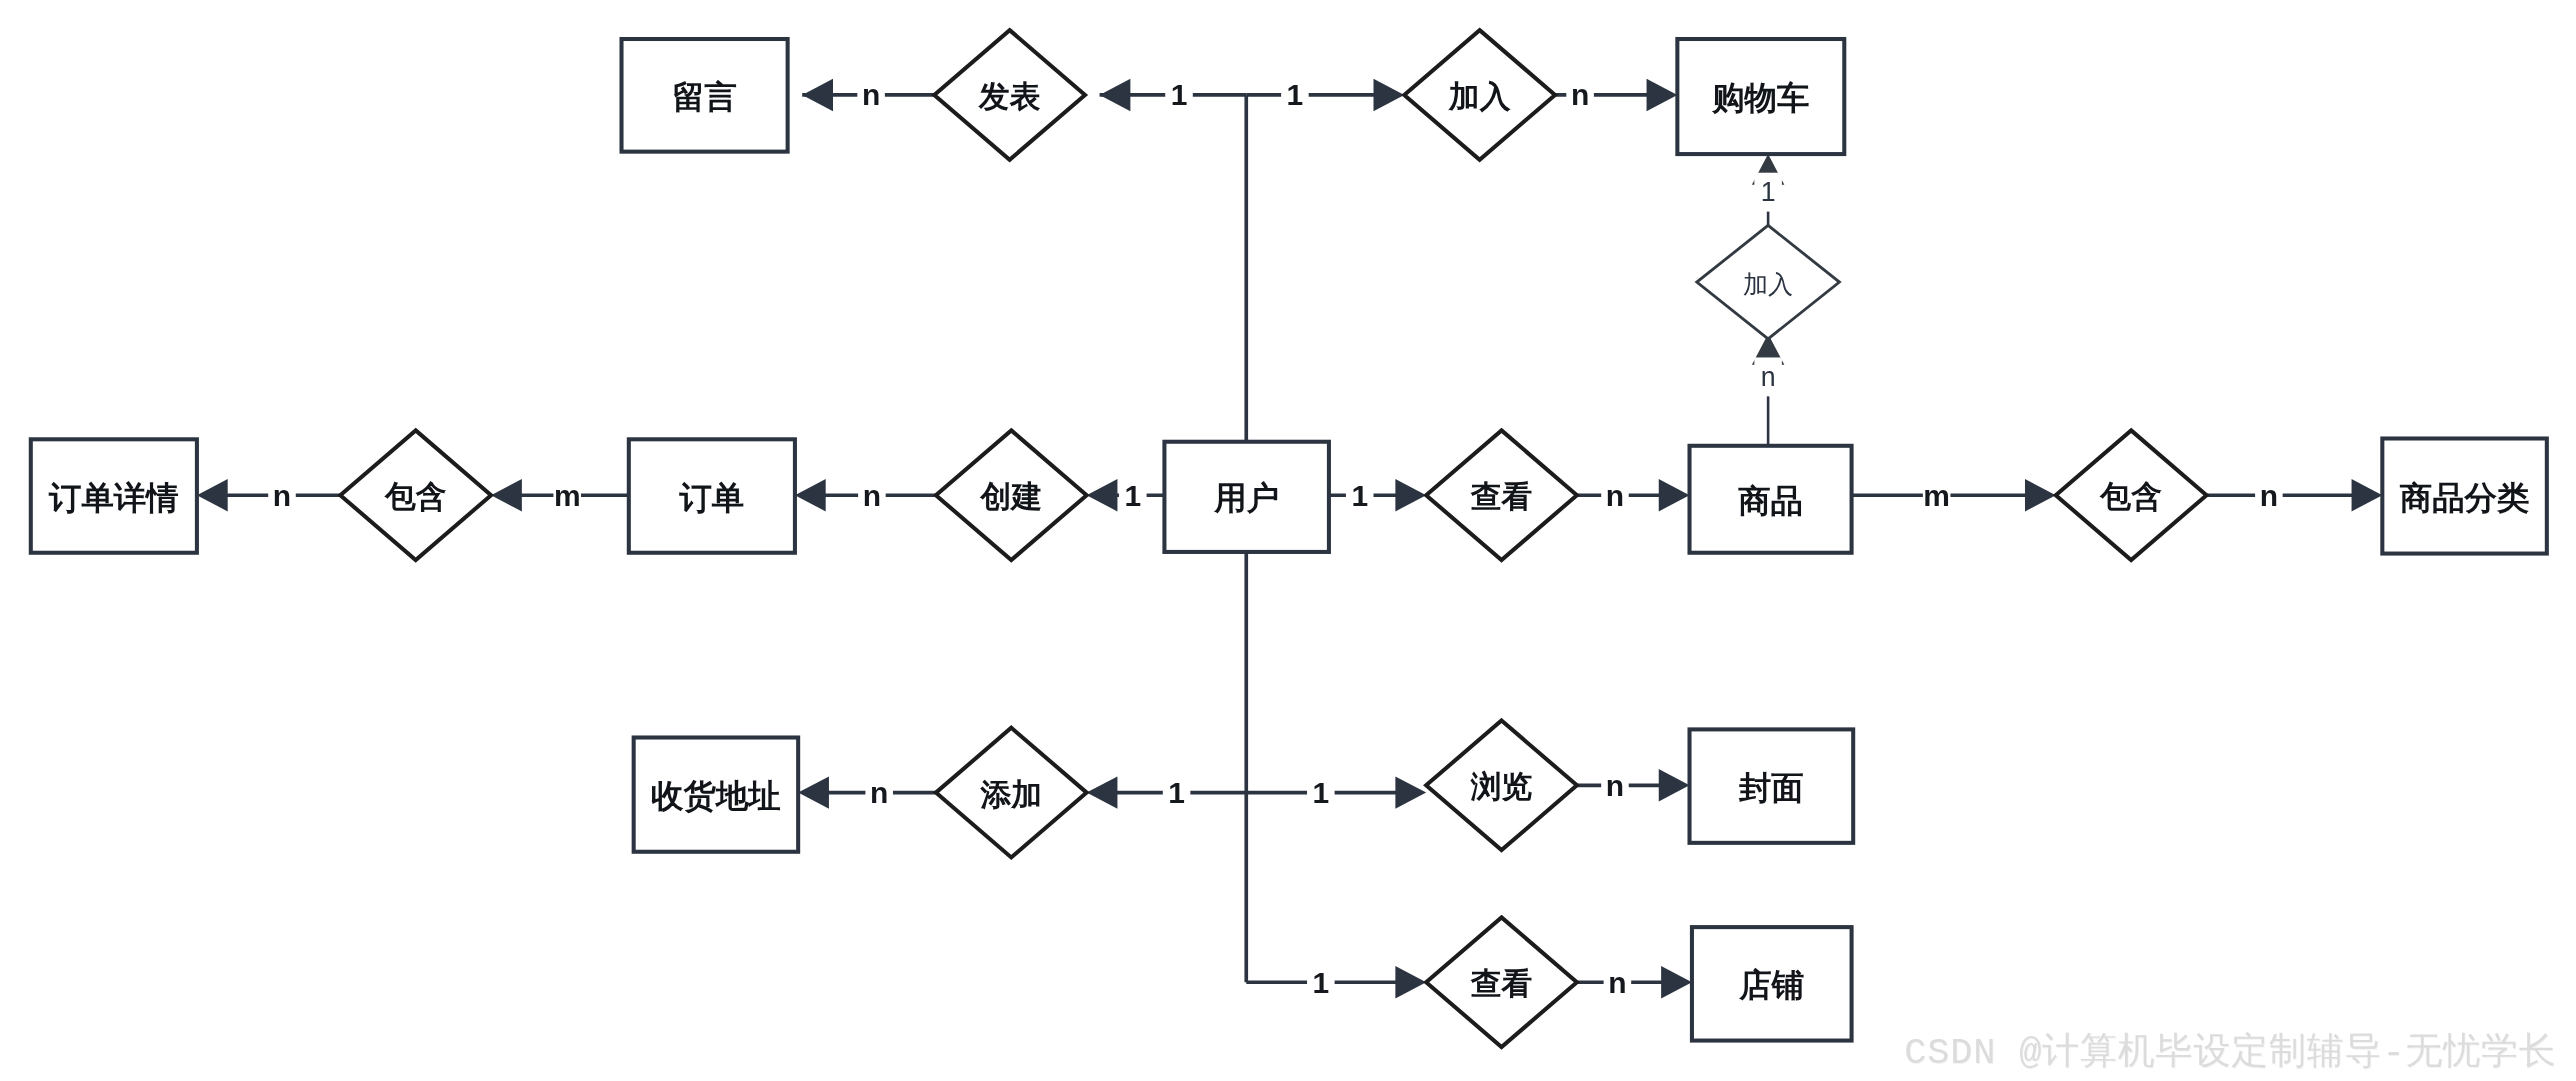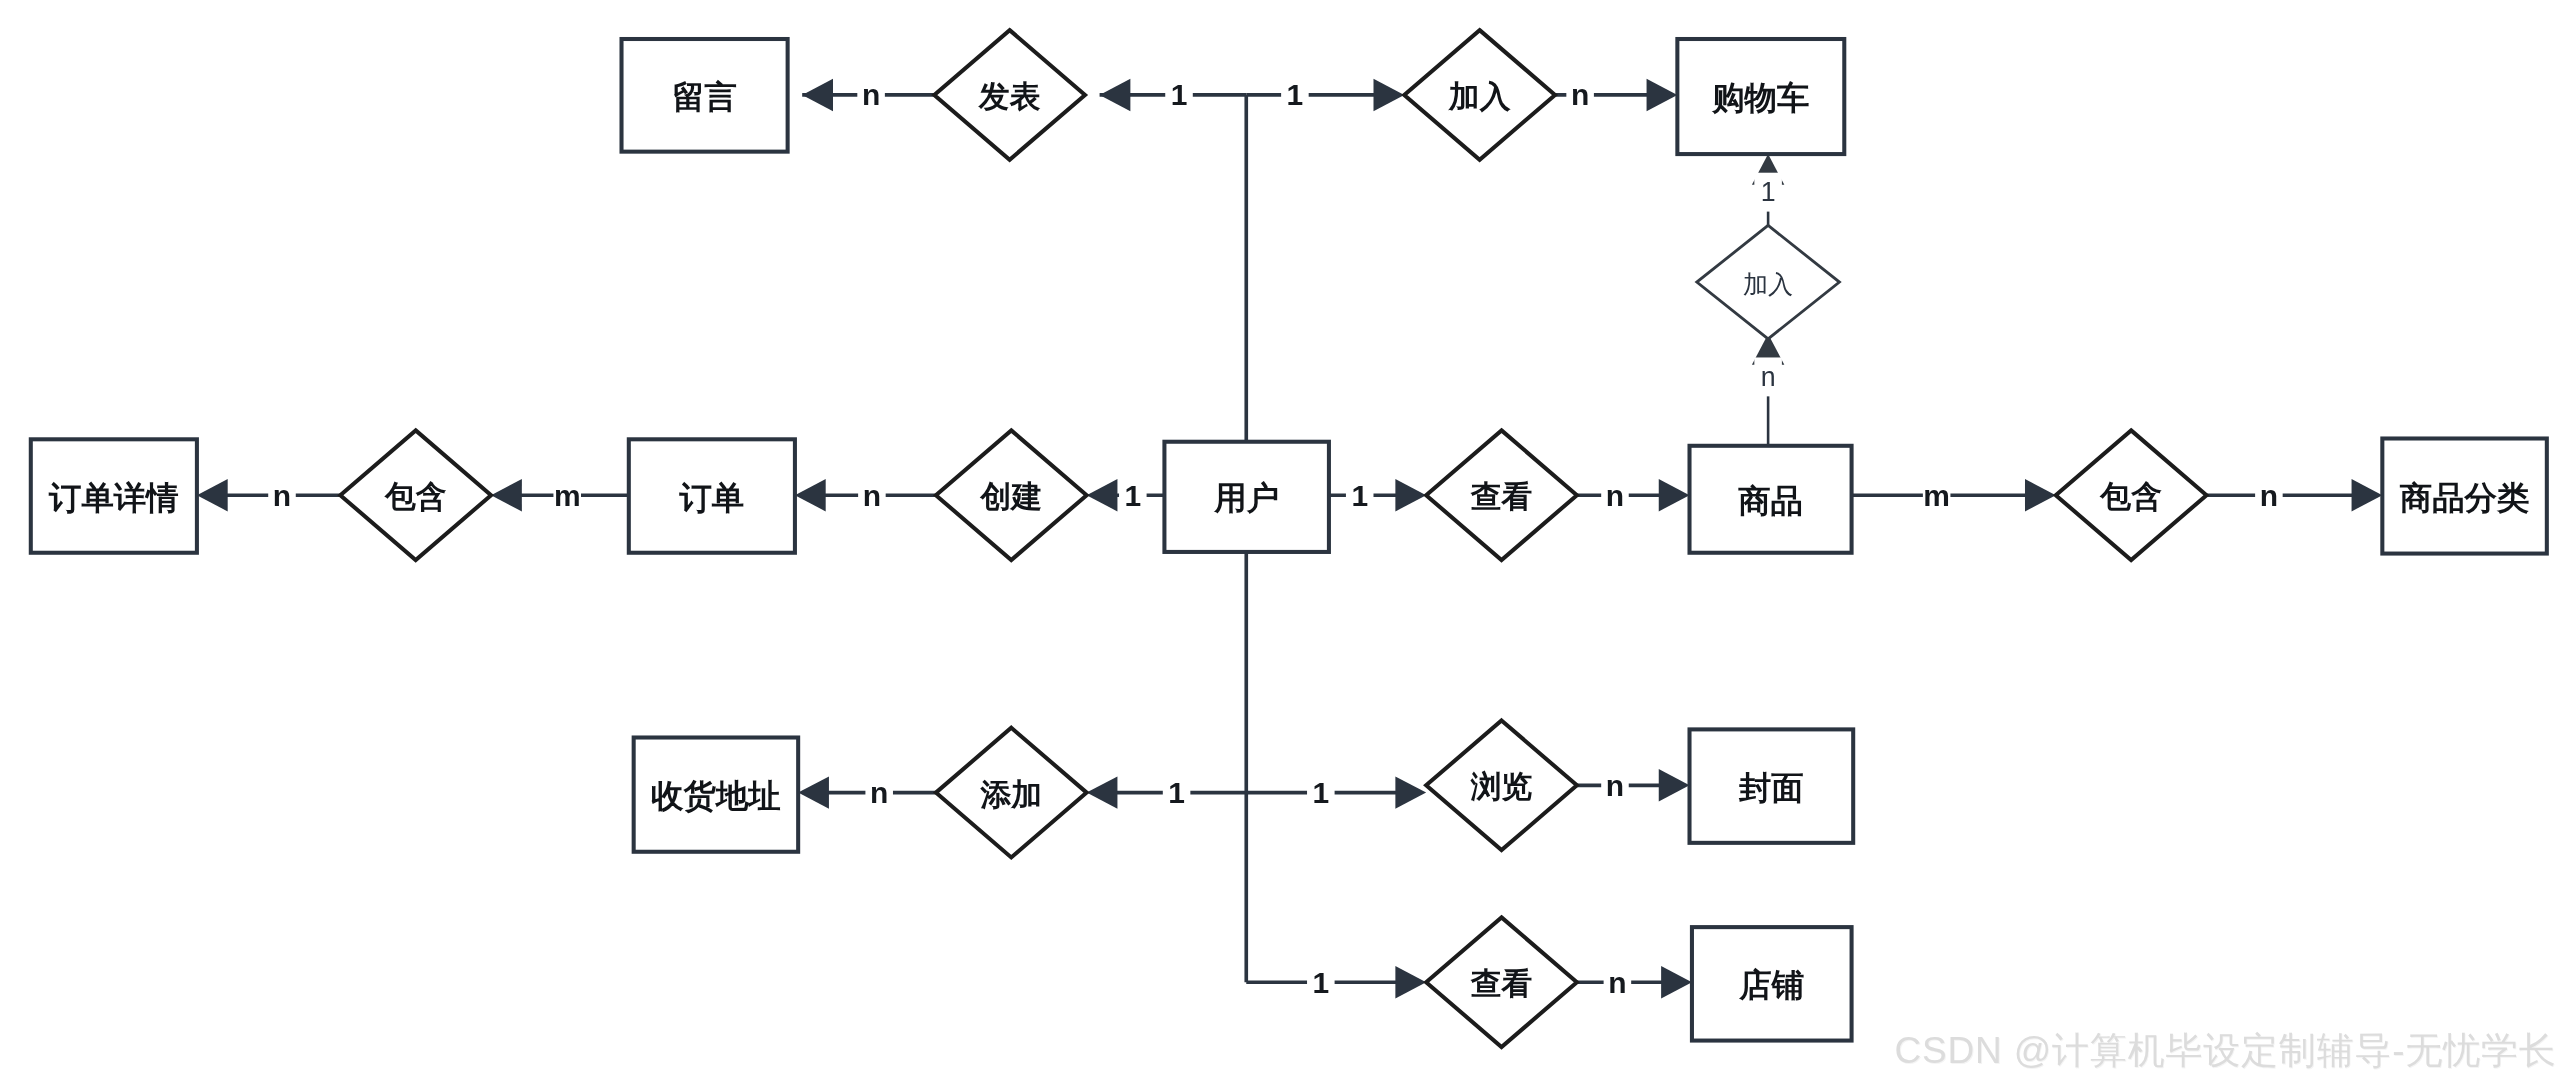--- a/index.html
+++ b/index.html
@@ -81,21 +81,21 @@
   }
   .card-label.light {
     font-weight: 400;
     font-size: 33px;
     fill: #2b3440;
   }
   .watermark {
     position: absolute;
     right: 19.4px;
     bottom: 6.5px;
-    font-family: Liberation Sans, sans-serif;
+    font-family: Liberation Mono, monospace;
     font-size: 37px;
     color: #dcdcdc;
     white-space: nowrap;
     letter-spacing: 0.8px;
     user-select: none;
     pointer-events: none;
     text-shadow: 0.8px 0.8px 0 #f4f4f4;
   }
 </style>
 </head>

